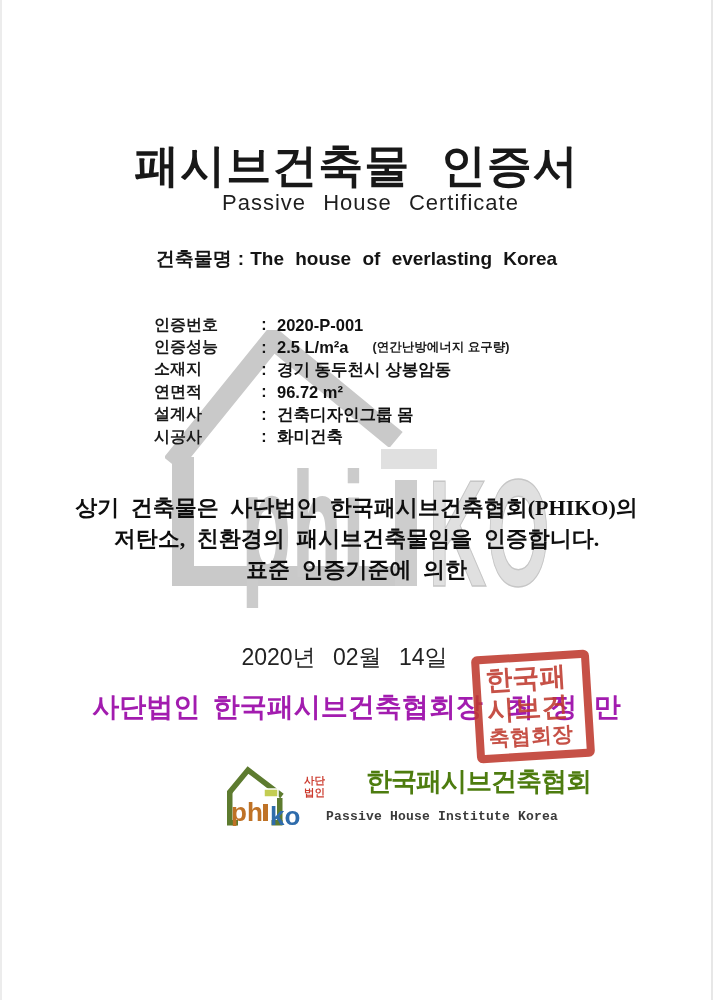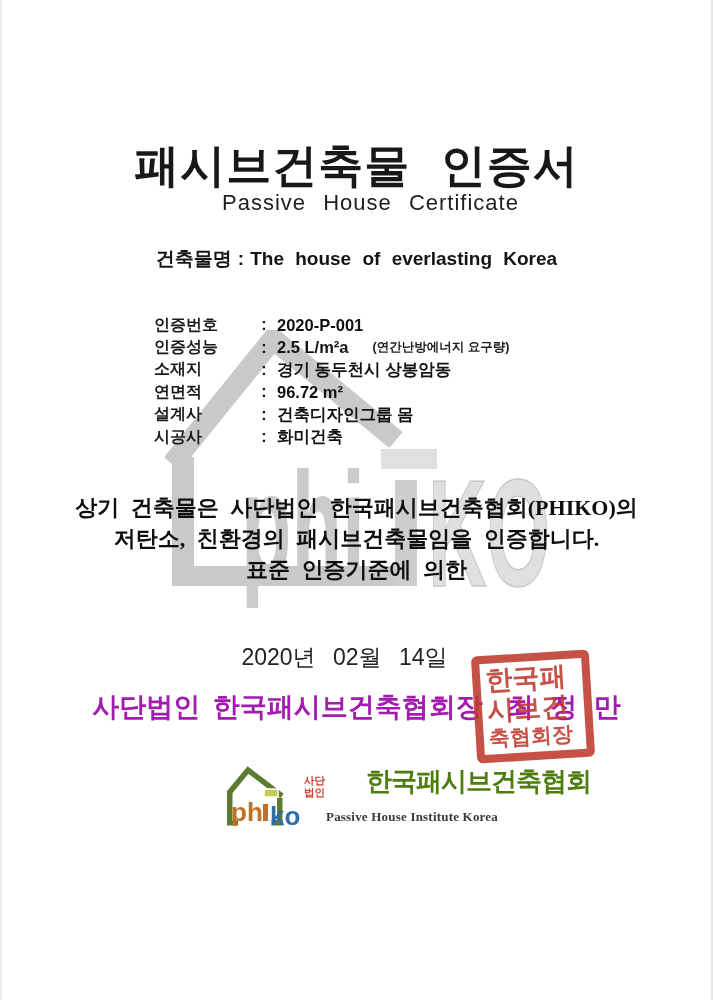--- a/index.html
+++ b/index.html
@@ -46,21 +46,21 @@
         font-family:"Liberation Serif",serif;font-weight:700;line-height:28px;}
   .seal-row.r1,.seal-row.r2{font-size:27px;}
   .seal-row.r3{font-size:21px;line-height:26px;}
   
   .logo{position:absolute;left:223px;top:760px;width:300px;height:80px;z-index:1;}
   .logo-house{position:absolute;left:0;top:2px;}
   .logo-type{position:absolute;left:79px;top:15px;font-size:10.5px;line-height:11.5px;
              font-weight:700;color:#cc3b2e;text-align:center;}
   .logo-kr{position:absolute;left:101px;top:4px;font-size:26px;font-weight:800;
            letter-spacing:-1px;color:#4d7c0f;white-space:nowrap;margin-left:40px;}
-  .logo-en{position:absolute;left:101px;top:49px;font-family:Liberation Serif, serif;
+  .logo-en{position:absolute;left:101px;top:49px;font-family:Liberation Mono, monospace;
            font-size:13px;font-weight:700;letter-spacing:.2px;color:#3a3a3a;white-space:nowrap;}
 </style>
 </head>
 <body>
 
 <div class="page">
 
   <svg class="watermark" viewBox="0 0 402 302" xmlns="http://www.w3.org/2000/svg" aria-hidden="true">
     <polyline points="7,134 108,9 231,110" fill="none" stroke="#c9c9c9" stroke-width="21"></polyline>
     <rect x="7" y="127" width="22" height="129" fill="#c9c9c9"></rect>

